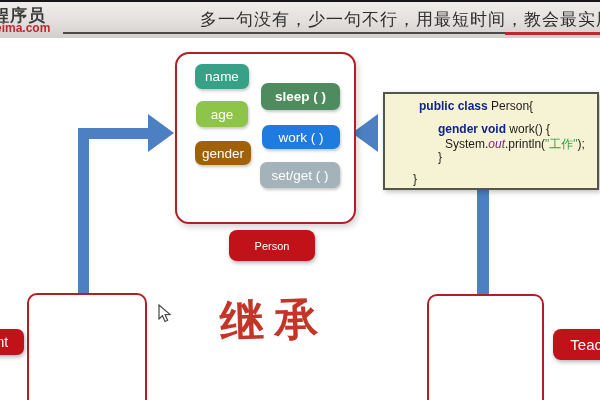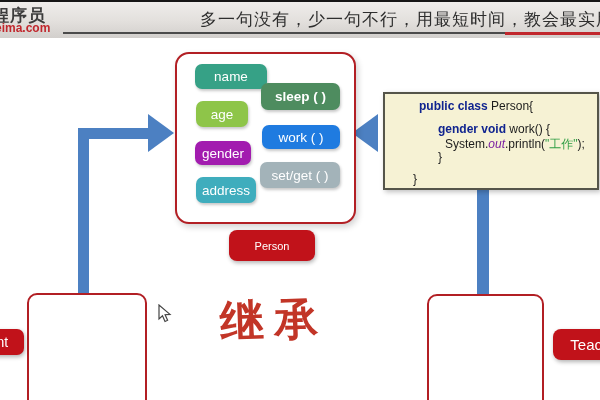--- a/index.html
+++ b/index.html
@@ -24,23 +24,23 @@
      border-left:26px solid #4c80c2;}
   .arrowhead-left{position:absolute;width:0;height:0;
      border-top:19px solid transparent;border-bottom:19px solid transparent;
      border-right:26px solid #4c80c2;}
   
   .class-box{position:absolute;left:175px;top:52px;width:177px;height:168px;background:#fff;
              border:2.5px solid #b21f24;border-radius:14px;box-shadow:2px 3px 6px rgba(0,0,0,.18);}
   .pill{position:absolute;border-radius:7px;color:#fff;font-size:13.5px;
         display:flex;align-items:center;justify-content:center;
         box-shadow:1px 2px 3px rgba(0,0,0,.22);white-space:nowrap;}
-  .pill-name{left:18px;top:10px;width:72px;height:25px;background:#36a186;}
+  .pill-name{left:18px;top:10px;width:54px;height:25px;background:#36a186;}
   .pill-age{left:19px;top:47px;width:52px;height:26px;background:#8ec549;}
-  .pill-gender{left:18px;top:87px;width:56px;height:24px;background:#a21caf;}
+  .pill-gender{left:18px;top:87px;width:56px;height:24px;background:#a16207;}
   .pill-address{left:19px;top:123px;width:60px;height:26px;background:#3fadbd;}
   .pill-sleep{left:84px;top:29px;width:79px;height:27px;background:#4e8c5f;font-weight:bold;}
   .pill-work{left:85px;top:71px;width:78px;height:24px;background:#1f7be0;}
   .pill-setget{left:83px;top:108px;width:80px;height:26px;background:#a3b3b9;}
   
   .badge{position:absolute;background:#c1121a;color:#fff;border-radius:8px;
          display:flex;align-items:center;justify-content:center;
          box-shadow:1px 2px 4px rgba(0,0,0,.3);white-space:nowrap;}
   .badge-person{left:229px;top:230px;width:86px;height:31px;font-size:11px;}
   .badge-student{left:-56px;top:329px;width:80px;height:26px;font-size:14px;border-radius:7px;}
@@ -89,23 +89,20 @@
   <div class="class-box">
     <div class="pill pill-name">
         <span>name</span>
       </div>
     <div class="pill pill-age">
         <span>age</span>
       </div>
     <div class="pill pill-gender">
         <span>gender</span>
       </div>
-    <div class="pill pill-address">
-        <span>address</span>
-      </div>
     <div class="pill pill-sleep">
         <span>sleep ( )</span>
       </div>
     <div class="pill pill-work">
         <span>work ( )</span>
       </div>
     <div class="pill pill-setget">
         <span>set/get ( )</span>
       </div>
   </div>

